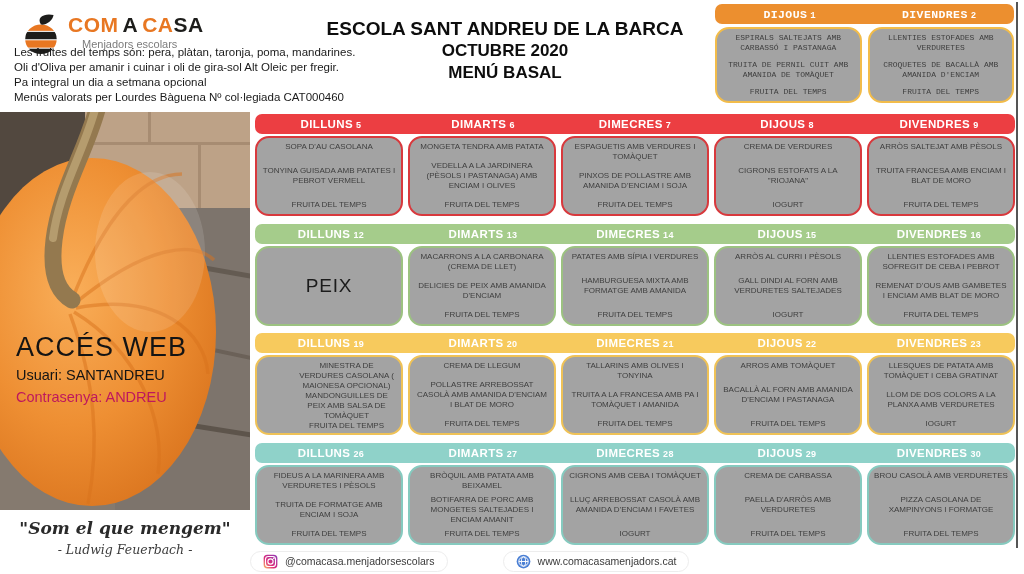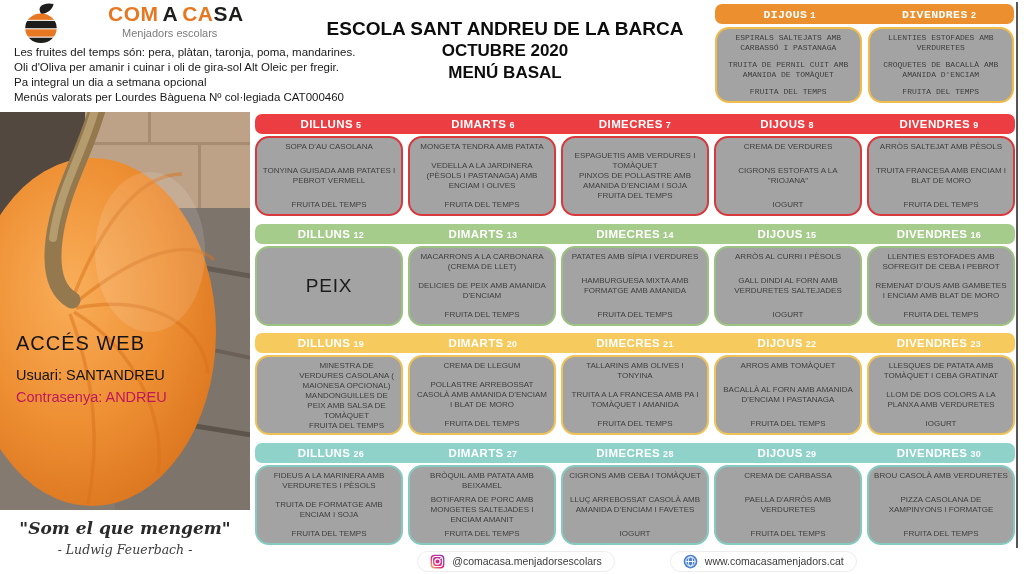--- a/index.html
+++ b/index.html
@@ -3,21 +3,21 @@
 <meta charset="utf-8">
 <style>
   * { margin:0; padding:0; box-sizing:border-box; }
   html,body { width:1024px; height:574px; }
   body {
     position:relative; background:#ffffff; overflow:hidden;
     font-family:"Liberation Sans", sans-serif; color:#222;
   }
 
   
-  .logo { position:absolute; left:20px; top:2px; display:flex; align-items:flex-start;gap:40px; }
+  .logo { position:absolute; left:20px; top:13px; display:flex; align-items:flex-start; }
   .logo svg { width:44px; height:42px; }
   .logo-text { margin-left:4px; }
   .logo-name { font-size:21px; font-weight:bold; letter-spacing:.5px; line-height:24px; }
   .logo-name span { margin-right:4px; }
   .logo-sub { font-size:11px; color:#7c7c7c; margin-top:1px; margin-left:14px; }
 
   
   .info { position:absolute; left:14px; top:45px; font-size:11.5px; line-height:15px; color:#1a1a1a; }
 
   
@@ -39,33 +39,33 @@
   .day-card.festa { justify-content:center; }
   .day-card.festa .menu-item { font-size:19px; color:#1c1c1c; letter-spacing:.8px; }
 
   .week-row.intro { left:715px; top:4px; width:299px;font-family:Liberation Mono, monospace; }
   .week-row.intro .week-bar, .week-row.intro .week-cards { grid-template-columns:repeat(2,1fr); }
   .week-row.intro .week-cards { margin-top:3px; gap:6px; }
   .week-row.intro .day-card { height:76px; }
 
   
   .photo { position:absolute; left:0; top:112px; width:250px; height:398px; }
-  .access-heading { position:absolute; left:16px; top:332px; font-size:20px; letter-spacing:1px; color:#141414; }
+  .access-heading { position:absolute; left:16px; top:332px; font-size:27px; letter-spacing:1px; color:#141414; }
   .access-user { position:absolute; left:16px; top:367px; font-size:14.5px; color:#141414; }
   .access-pass { position:absolute; left:16px; top:389px; font-size:14.5px; color:#be185d; }
 
   
   .quote { position:absolute; left:0; top:518px; width:250px; text-align:center;
            font-family:"DejaVu Serif", serif; font-style:italic; color:#2a2a2a; }
   .quote-text { font-size:17px; font-weight:bold; }
   .quote-author { font-size:12.5px; margin-top:4px; color:#3c3c3c; }
 
   
   .footer { position:absolute; left:250px; right:0; bottom:0; height:26px; background:#fff;
-            display:flex; align-items:center; justify-content:center; gap:55px; }
+            display:flex; align-items:center; justify-content:flex-start; gap:55px; }
   .chip { display:flex; align-items:center; gap:7px; font-size:10.5px; color:#3a3a3a;
           border:1px solid #ededed; border-radius:12px; padding:2px 12px; background:#fff; }
   .chip svg { width:15px; height:15px; display:block; }
 
   .right-edge { position:absolute; left:1016px; top:2px; width:2px; height:546px; background:#555; }
 </style>
 </head>
 <body>
 
 <div class="logo">
@@ -133,21 +133,21 @@
       <div class="day-card" style="border-color: rgb(216, 57, 61);">
         <div class="menu-item">SOPA D'AU CASOLANA</div>
         <div class="menu-item">TONYINA GUISADA AMB PATATES I PEBROT VERMELL</div>
         <div class="menu-item">FRUITA DEL TEMPS</div>
       </div>
       <div class="day-card" style="border-color: rgb(216, 57, 61);">
         <div class="menu-item">MONGETA TENDRA AMB PATATA</div>
         <div class="menu-item">VEDELLA A LA JARDINERA (PÈSOLS I PASTANAGA) AMB ENCIAM I OLIVES</div>
         <div class="menu-item">FRUITA DEL TEMPS</div>
       </div>
-      <div class="day-card" style="border-color: rgb(216, 57, 61); justify-content: center;">
+      <div class="day-card" style="border-color: rgb(216, 57, 61);">
         <div class="menu-item">ESPAGUETIS AMB VERDURES I TOMÀQUET</div>
         <div class="menu-item">PINXOS DE POLLASTRE AMB AMANIDA D'ENCIAM I SOJA</div>
         <div class="menu-item">FRUITA DEL TEMPS</div>
       </div>
       <div class="day-card" style="border-color: rgb(216, 57, 61);">
         <div class="menu-item">CREMA DE VERDURES</div>
         <div class="menu-item">CIGRONS ESTOFATS A LA "RIOJANA"</div>
         <div class="menu-item">IOGURT</div>
       </div>
       <div class="day-card" style="border-color: rgb(216, 57, 61);">

